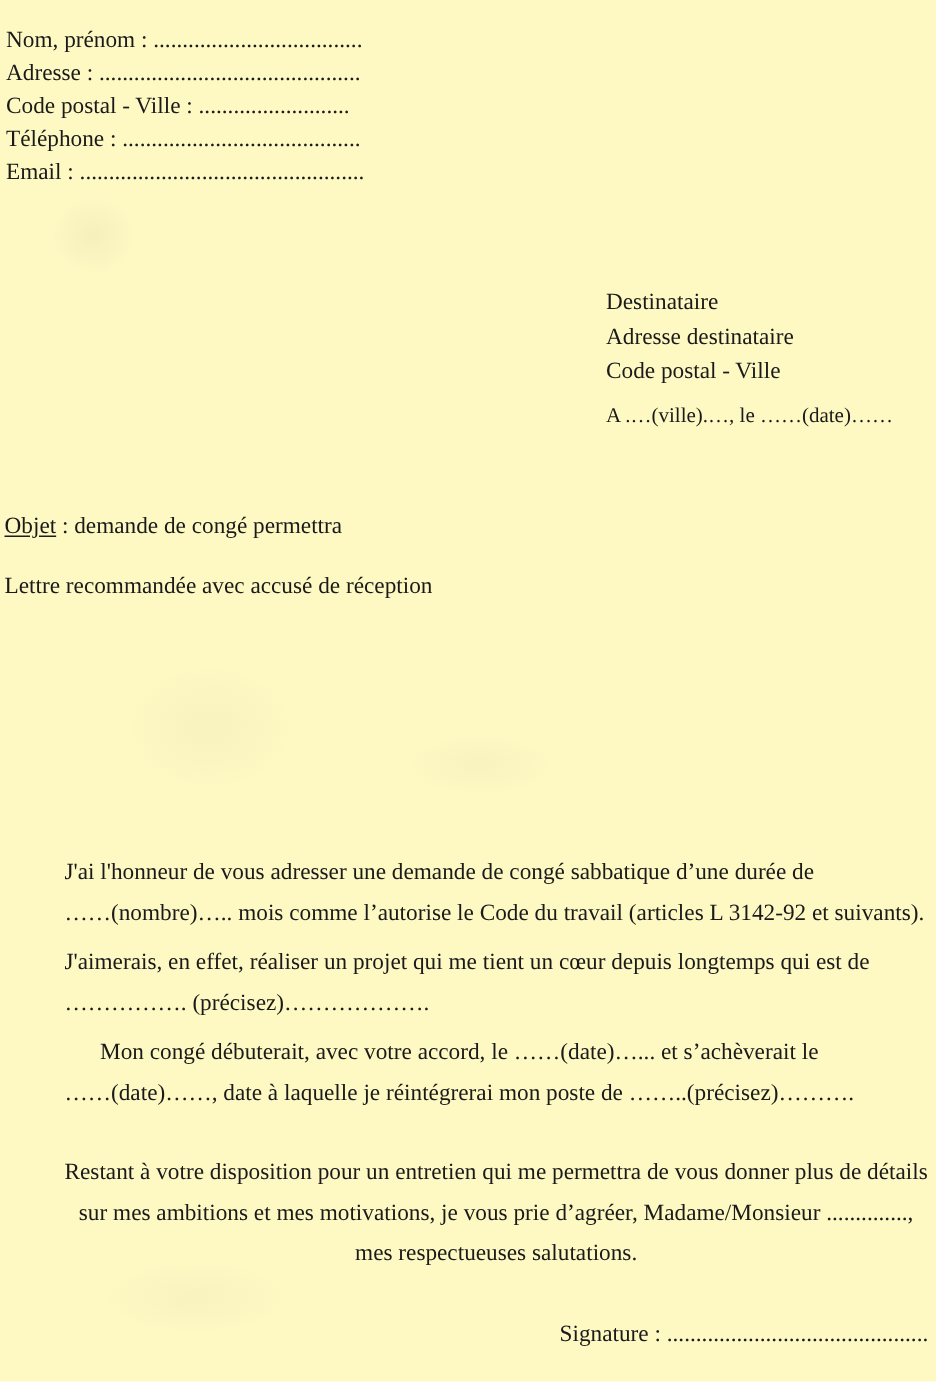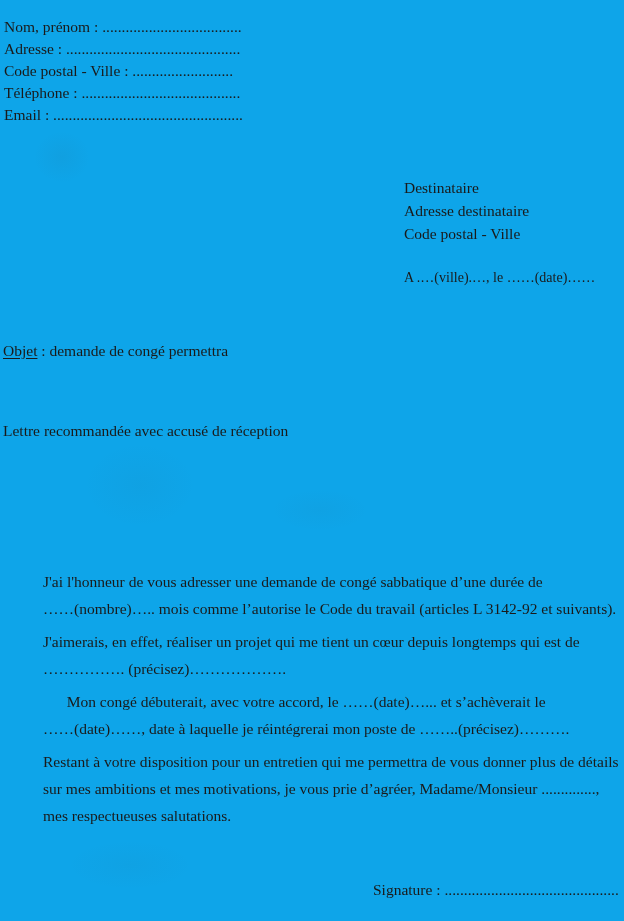--- a/index.html
+++ b/index.html
@@ -4,21 +4,21 @@
 <style>
   html, body {
     margin: 0;
     padding: 0;
     background: #ffffff;
   }
   .page {
     position: relative;
     width: 624px;
     height: 921px;
-    background: #0ea5e9;
+    background: #fef9c3;
     overflow: hidden;
     font-family: "Liberation Serif", "DejaVu Serif", serif;
     color: #1a1a1a;
   }
   .block {
     position: absolute;
     white-space: nowrap;
   }
   .line {
     white-space: nowrap;
@@ -26,21 +26,21 @@
   
   .sender {
     left: 4px;
     top: 16px;
     font-size: 15.5px;
     line-height: 22px;
   }
   
   .recipient {
     left: 404px;
-    top: 176px;
+    top: 190px;
     font-size: 15.5px;
     line-height: 23px;
   }
   .date-line {
     left: 404px;
     top: 267px;
     font-size: 14px;
     line-height: 22px;
   }
   .subject {
@@ -52,38 +52,37 @@
   .subject .u {
     text-decoration: underline;
     text-underline-offset: 2px;
     margin-top: 40px;
   }
   .delivery {
     left: 3px;
     top: 380px;
     font-size: 15.5px;
     line-height: 22px;
-    margin-top: 40px;
   }
   .salutation {
     left: 3px;
     top: 514px;
     font-size: 15.5px;
     line-height: 22px;
   }
   .paragraph {
     left: 3px;
     font-size: 15.5px;
     line-height: 27px;
     margin-left: 40px;
   }
   .p1 { top: 568px; }
   .p2 { top: 628px; }
   .p3 { top: 688px; text-align: center; }
-  .p4 { top: 748px; }
+  .p4 { top: 768px; text-align: center; }
   .signature {
     left: 373px;
     top: 879px;
     font-size: 15.5px;
     line-height: 22px;
   }
   
   .smudge {
     position: absolute;
     pointer-events: none;

